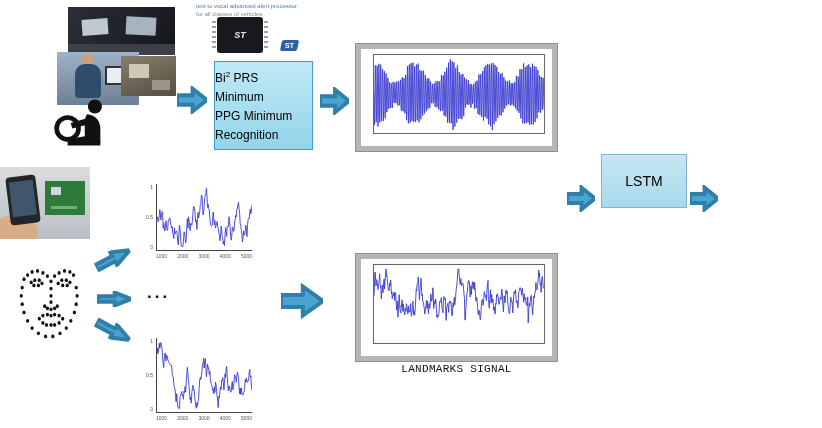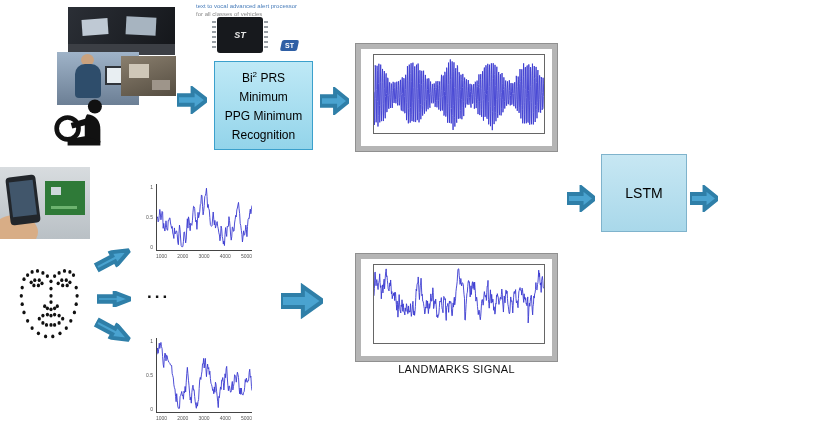--- a/index.html
+++ b/index.html
@@ -32,36 +32,36 @@
   .pins.left{left:-5px;} .pins.right{right:-5px;}
   .chip .logo{color:#e8e8e8;font-size:9px;font-style:italic;font-weight:bold;}
   .stlogo{position:absolute;left:281px;top:40px;width:17px;height:11px;background:#2f5fa5;transform:skewX(-12deg);
           display:flex;align-items:center;justify-content:center;border-radius:2px;}
   .stlogo span{color:#fff;font-size:7px;font-weight:bold;transform:skewX(12deg);}
 
   
   .pbox{position:absolute;left:214px;top:61px;width:99px;height:89px;box-sizing:border-box;
         background:linear-gradient(180deg,var(--c-box_fill_top,#bfe9f6),var(--c-box_fill_bottom,#93d4ea));
         border:1px solid var(--c-box_border,#3ba0cc);
-        display:flex;flex-direction:column;justify-content:center;gap:5px;text-align:center;font-size:12px;}
+        display:flex;flex-direction:column;justify-content:center;gap:5px;text-align:left;font-size:12px;}
   .pbox sup{font-size:8px;}
-  .lstm{position:absolute;left:601px;top:154px;width:86px;height:78px;box-sizing:border-box;
+  .lstm{position:absolute;left:601px;top:154px;width:86px;height:54px;box-sizing:border-box;
         background:linear-gradient(180deg,var(--c-lstm_fill_top,#c7e7f3),var(--c-lstm_fill_bottom,#a9d8ea));
         border:1px solid var(--c-lstm_border,#7fb3cc);
         display:flex;align-items:center;justify-content:center;font-size:14px;}
 
   
   .fig{position:absolute;background:#fff;border:5px solid var(--c-frame,#b5b5b5);outline:1px solid #909090;box-sizing:border-box;}
   .fig-ppg{left:356px;top:44px;width:201px;height:107px;}
   .fig-lm{left:356px;top:254px;width:201px;height:107px;}
   .fig .plot{position:absolute;left:12px;top:5px;right:7px;bottom:12px;border:1px solid #666;}
   .fig .plot svg{width:100%;height:100%;display:block;}
   .caption{position:absolute;width:201px;text-align:center;font-size:11px;color:#111;letter-spacing:.3px;}
   .cap-ppg{left:356px;top:153px;}
-  .cap-lm{left:356px;top:363px;}
+  .cap-lm{left:356px;top:363px;font-family:Liberation Mono, monospace;}
 
   
   .arrow{position:absolute;}
   .arrow svg{width:100%;height:100%;display:block;}
   .arrow1{left:177px;top:86px;width:30px;height:28px;}
   .arrow2{left:320px;top:87px;width:29px;height:28px;}
   .arrow3{left:567px;top:185px;width:28px;height:27px;}
   .arrow4{left:690px;top:185px;width:28px;height:27px;}
   .big-arrow{left:281px;top:283px;width:42px;height:36px;}
   .arr-a{left:94px;top:250px;width:38px;height:18px;transform:rotate(-28deg);}

